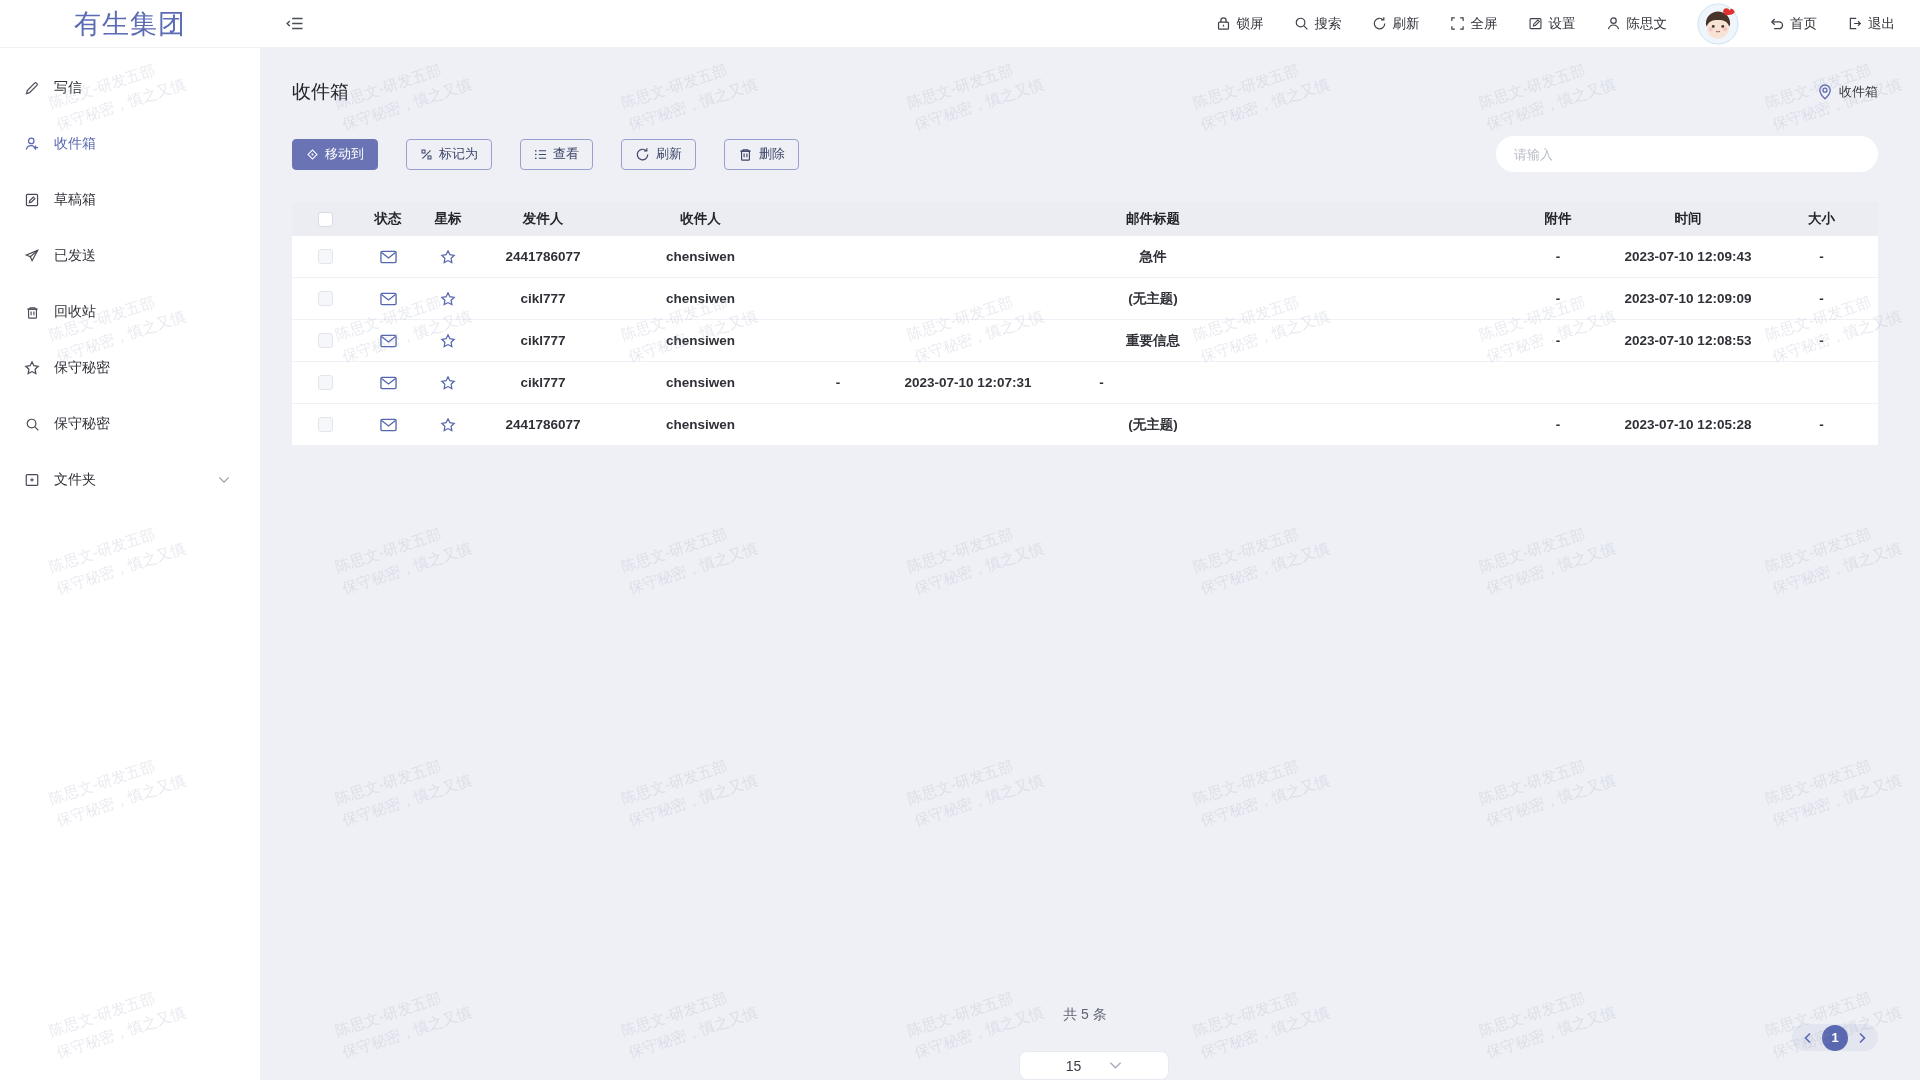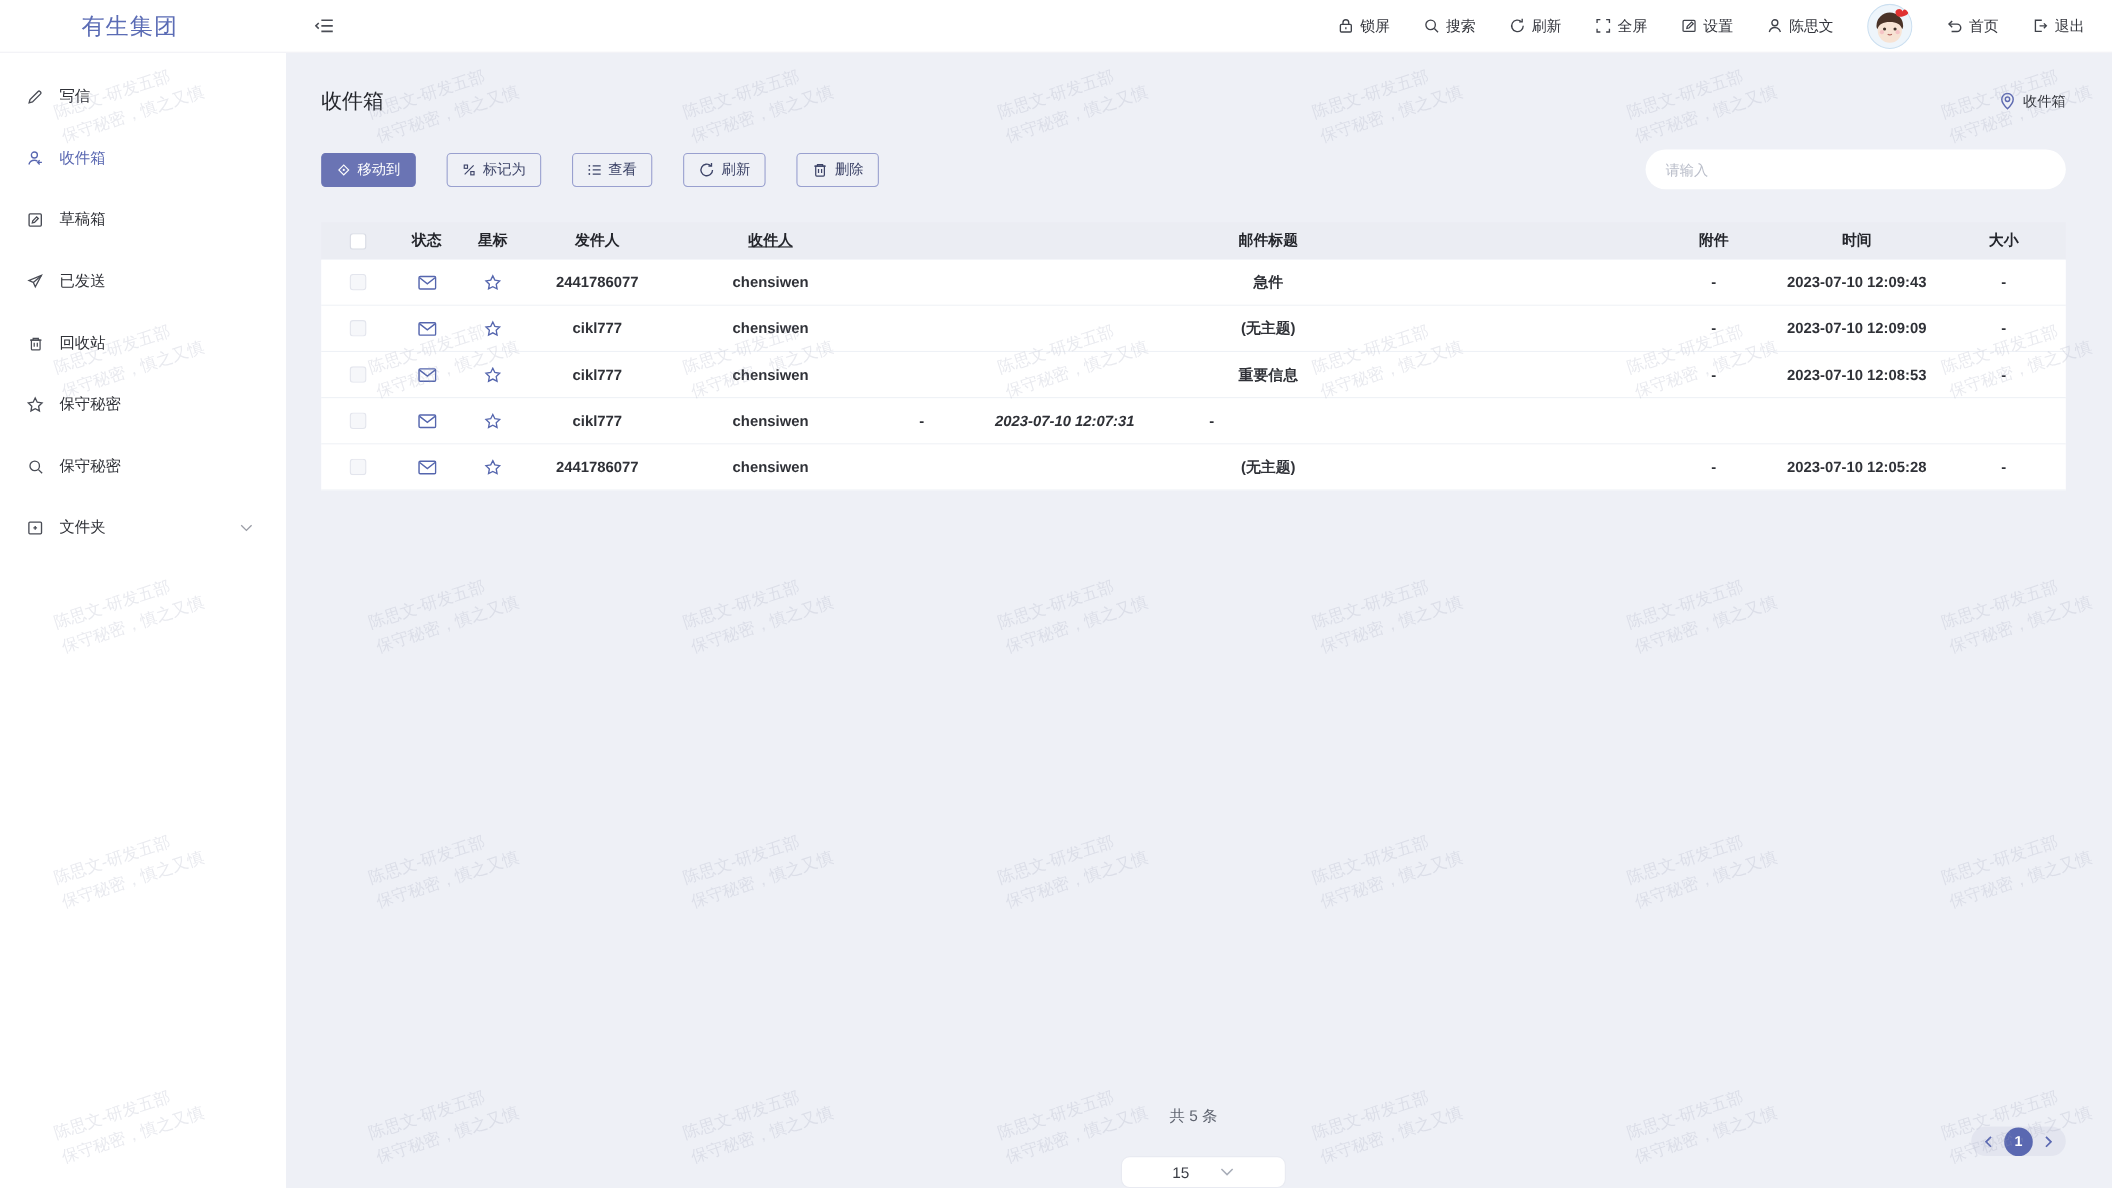--- a/index.html
+++ b/index.html
@@ -6,21 +6,21 @@
   html,body { width:1920px; height:1080px; }
   body {
     font-family: "Liberation Sans", "DejaVu Sans", sans-serif;
     background:#ffffff; position:relative; overflow:hidden; color:#2f3137;
   }
   svg { display:block; }
 
   
   .topbar { position:absolute; top:0; left:0; right:0; height:48px; background:#fff;
             display:flex; align-items:center; z-index:5; border-bottom:1px solid #f1f1f5; }
-  .logo { width:260px; padding-left:74px; font-size:21px; letter-spacing:1px; color:#5b6cb5; }
+  .logo { width:260px; padding-left:74px; font-size:27px; letter-spacing:1px; color:#5b6cb5; }
   .collapse { margin-left:26px; color:#4a4d55; cursor:pointer; }
   .topbar-right { margin-left:auto; display:flex; align-items:center; gap:30px; padding-right:25px; }
   .tb-item { display:flex; align-items:center; gap:6px; font-size:13.5px; color:#33353c; cursor:pointer; }
   .tb-item .icn { color:#3f424a; }
   .avatar { width:42px; height:42px; border-radius:50%; overflow:hidden; cursor:pointer; }
 
   
   .sidebar { position:absolute; top:48px; left:0; bottom:0; width:260px; background:#fff; padding-top:12px; z-index:2; }
   .side-item { height:56px; display:flex; align-items:center; padding-left:23px; gap:13px;
                font-size:14px; color:#2f3137; cursor:pointer; }
@@ -329,21 +329,21 @@
   </div>
 
   <div class="table">
     <div class="thead" id="thead">
         <div class="cell" style="width: 66px;">
           <span class="checkbox"></span>
         </div>
         <div class="cell" style="width: 60px;">状态</div>
         <div class="cell" style="width: 60px;">星标</div>
         <div class="cell" style="width: 130px;">发件人</div>
-        <div class="cell" style="width: 185px; text-decoration: underline;">收件人</div>
+        <div class="cell" style="width: 185px;">收件人</div>
         <div class="cell" style="width: 720px;">邮件标题</div>
         <div class="cell" style="width: 90px;">附件</div>
         <div class="cell" style="width: 170px;">时间</div>
         <div class="cell" style="width: 97px;">大小</div>
       </div>
     <div id="tbody">
         <div class="trow">
           <div class="cell" style="width: 66px;">
             <span class="checkbox"></span>
           </div>
@@ -436,21 +436,21 @@
           <div class="cell" style="width: 60px;">
             <span class="staricon">
               <svg viewBox="0 0 17 17" width="16" height="16" fill="none" stroke="currentColor" stroke-width="1.3">
                 <path d="M8.5 1.9l2 4.1 4.6.7-3.3 3.2.8 4.5-4.1-2.1-4.1 2.1.8-4.5L1.9 6.7l4.6-.7z"></path>
               </svg>
             </span>
           </div>
           <div class="cell" style="width: 130px;">cikl777</div>
           <div class="cell" style="width: 185px;">chensiwen</div>
           <div class="cell" style="width: 90px;">-</div>
-          <div class="cell" style="width: 170px; font-style: italic;">2023-07-10 12:07:31</div>
+          <div class="cell" style="width: 170px;">2023-07-10 12:07:31</div>
           <div class="cell" style="width: 97px;">-</div>
         </div>
         <div class="trow">
           <div class="cell" style="width: 66px;">
             <span class="checkbox"></span>
           </div>
           <div class="cell" style="width: 60px;">
             <span class="mailicon">
               <svg viewBox="0 0 18 14" width="17" height="14" fill="#fff" stroke="currentColor" stroke-width="1.4">
                 <rect x="1" y="1" width="16" height="12" rx="1.2"></rect>

